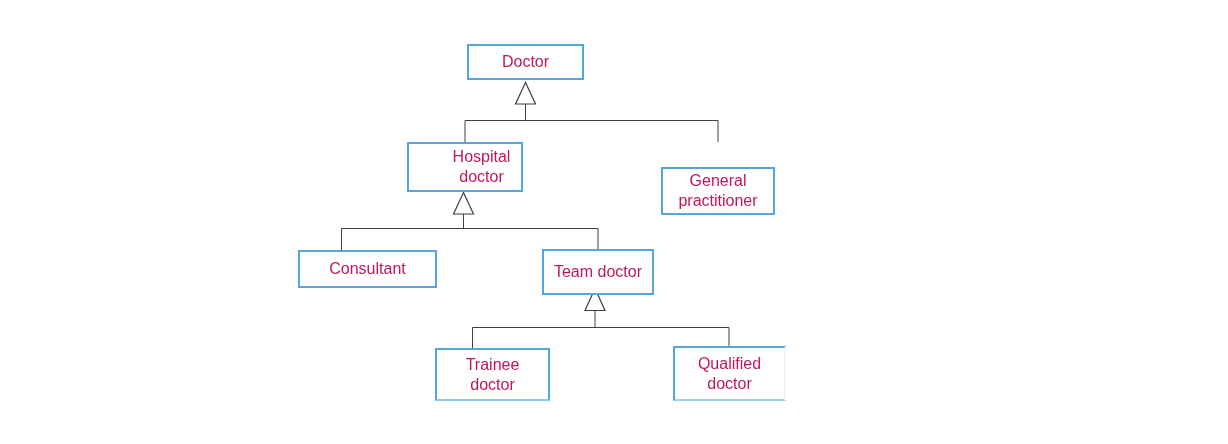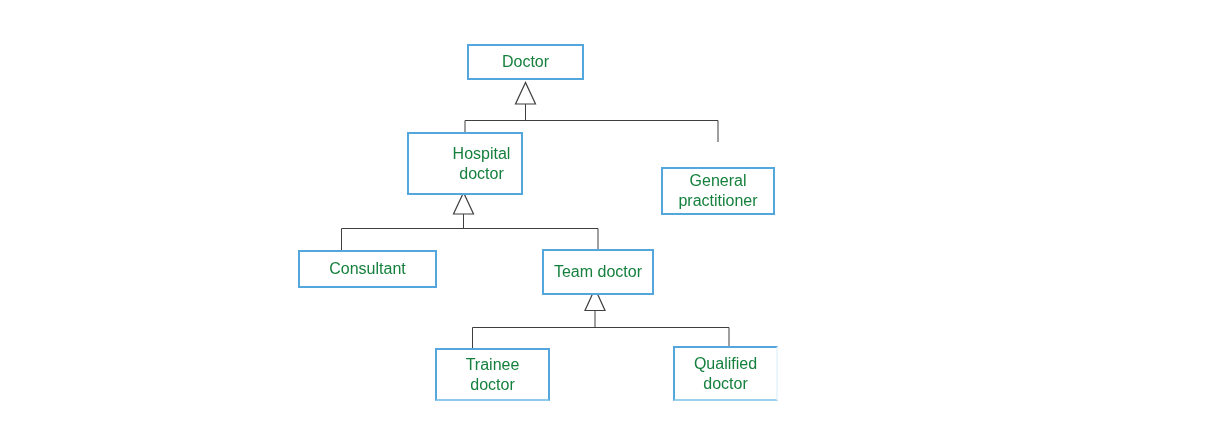--- a/index.html
+++ b/index.html
@@ -36,33 +36,33 @@
   }
   .node {
     position: absolute;
     box-sizing: border-box;
     background: #ffffff;
     border: 2px solid #54a7dc;
     display: flex;
     align-items: center;
     justify-content: center;
     text-align: center;
-    color: #15803d;
+    color: #be185d;
     font-size: 16px;
     line-height: 20px;
     white-space: pre-line;
   }
   .n-doctor       { left: 467px; top: 44px;  width: 117px; height: 36px; }
-  .n-hospital     { left: 407px; top: 132px; width: 116px; height: 63px; padding-left: 33px; }
+  .n-hospital     { left: 407px; top: 142px; width: 116px; height: 50px; padding-left: 33px; }
   .n-gp           { left: 661px; top: 142px; width: 114px; height: 48px; margin-top: 25px; }
   .n-consultant   { left: 298px; top: 250px; width: 139px; height: 38px; }
   .n-team         { left: 542px; top: 249px; width: 112px; height: 46px; }
   .n-trainee      { left: 435px; top: 348px; width: 115px; height: 53px;
                     border-bottom-color: #8fc9ec; }
-  .n-qualified    { left: 673px; top: 346px; width: 105px; height: 55px;
+  .n-qualified    { left: 673px; top: 346px; width: 113px; height: 55px;
                     border-right-color: #eaf5fc; border-bottom-color: #9dd2ee; }
 </style>
 </head>
 <body>
 
 <div class="stage">
 
   <svg class="connector-layer" viewBox="0 0 1228 444" xmlns="http://www.w3.org/2000/svg">
 
     <g>

